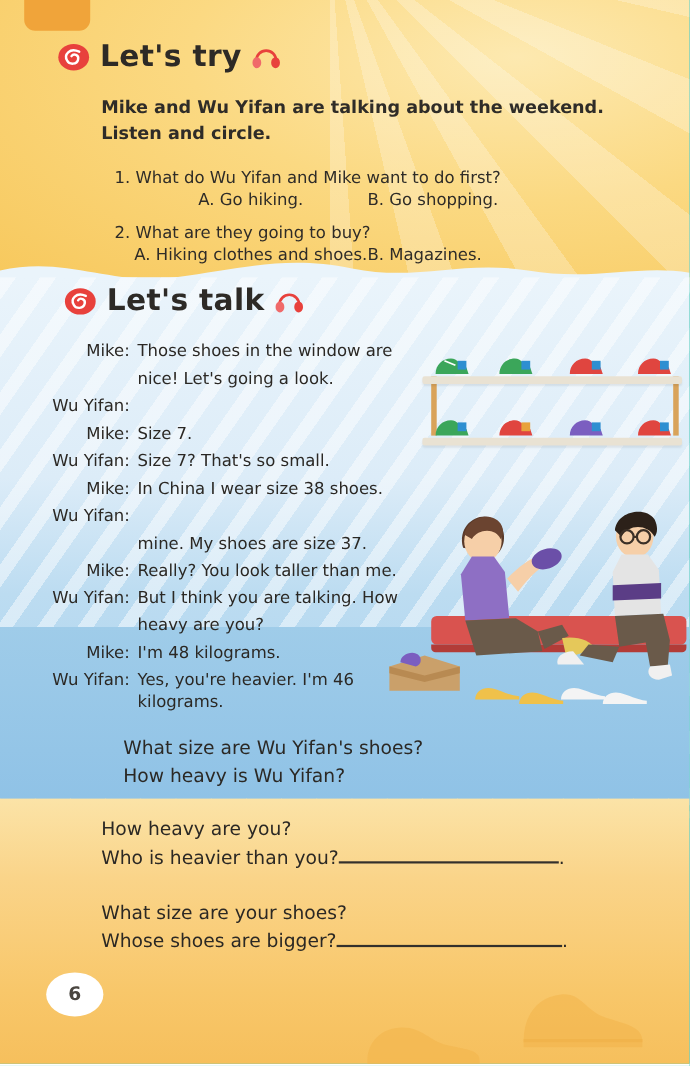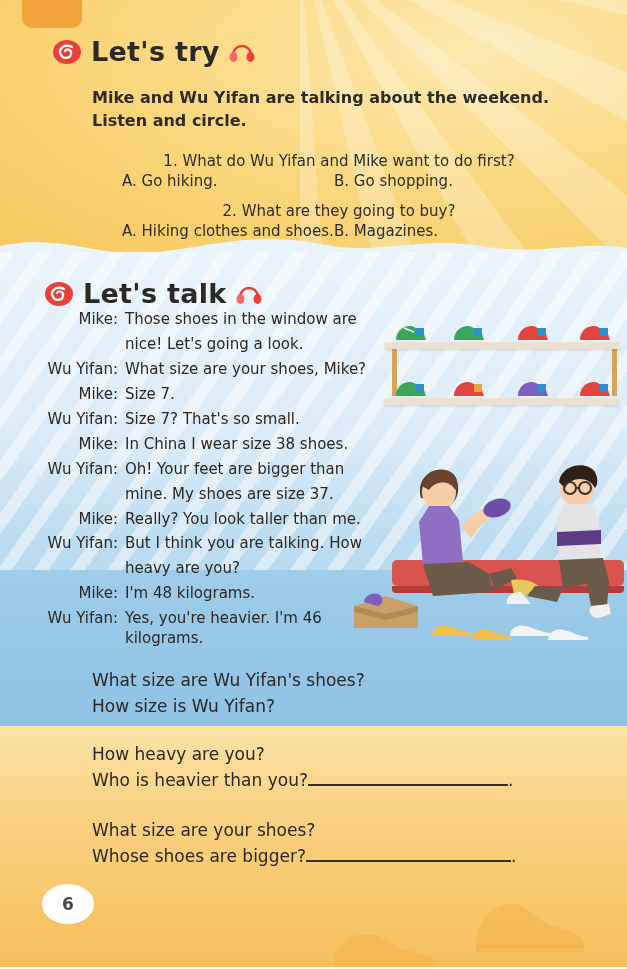--- a/index.html
+++ b/index.html
@@ -127,24 +127,25 @@
     color: #2f2c28;
     font-weight: bold;
   }
   .qlist {
     position: absolute;
     left: 104px; top: 152px;
     width: 470px;
     font-size: 15px;
     color: #2f2c28;
   }
-  .q-line { margin-bottom: 2px; text-align: center; }
+  .q-line { margin-bottom: 2px; }
   .q-opts {
     display: flex;
     margin: 0 0 12px 18px;
+    text-align: center;
   }
   .q-opts .opt-a { width: 212px; }
 
   
   .dialogue {
     position: absolute;
     left: 42px; top: 310px;
     width: 350px;
     font-size: 15px;
     color: #2b2824;
@@ -297,21 +298,21 @@
         <span>2.</span>
         <span>What are they going to buy?</span>
       </div>
       <div class="q-opts">
         <span class="opt-a">A. Hiking clothes and shoes.</span>
         <span>B. Magazines.</span>
       </div>
     </div>
   </div>
 
-  <div class="sec-header" style="left:44px; top:258px;margin-top:20px;">
+  <div class="sec-header" style="left:58px; top:258px;">
     <svg class="swirl" viewBox="0 0 30 26">
       <ellipse cx="15" cy="13" rx="14" ry="12" fill="#e8413c"></ellipse>
       <path d="M20,8 C11,4 6,11 9,16 C11,20 18,20 19,15 C20,11 15,9 13,12" stroke="#ffffff" stroke-width="2.2" fill="none" stroke-linecap="round"></path>
     </svg>
     <div class="sec-title">Let's talk</div>
     <svg class="headset" viewBox="0 0 26 24">
       <path d="M4,15 A9,9 0 0 1 22,15" stroke="#e8413c" stroke-width="2.4" fill="none"></path>
       <ellipse cx="4.5" cy="17" rx="4" ry="5" fill="#f06a6a"></ellipse>
       <ellipse cx="21.5" cy="17" rx="4" ry="5" fill="#e8413c"></ellipse>
     </svg>
@@ -412,41 +413,39 @@
 
   <div class="dialogue">
     <div class="d-row">
       <div class="d-spk">Mike:</div>
       <div class="d-txt">Those shoes in the window are</div>
     </div>
     <div class="d-cont">nice! Let's going a look.</div>
 
     <div class="d-row">
       <div class="d-spk">Wu Yifan:</div>
-      <div class="d-txt">What size are your shoes, Mike?</div>
     </div>
 
     <div class="d-row">
       <div class="d-spk">Mike:</div>
       <div class="d-txt">Size 7.</div>
     </div>
 
     <div class="d-row">
       <div class="d-spk">Wu Yifan:</div>
       <div class="d-txt">Size 7? That's so small.</div>
     </div>
 
     <div class="d-row">
       <div class="d-spk">Mike:</div>
       <div class="d-txt">In China I wear size 38 shoes.</div>
     </div>
 
     <div class="d-row">
       <div class="d-spk">Wu Yifan:</div>
-      <div class="d-txt">Oh! Your feet are bigger than</div>
     </div>
     <div class="d-cont">mine. My shoes are size 37.</div>
 
     <div class="d-row">
       <div class="d-spk">Mike:</div>
       <div class="d-txt">Really? You look taller than me.</div>
     </div>
 
     <div class="d-row">
       <div class="d-spk">Wu Yifan:</div>
@@ -458,23 +457,23 @@
       <div class="d-spk">Mike:</div>
       <div class="d-txt">I'm 48 kilograms.</div>
     </div>
 
     <div class="d-row">
       <div class="d-spk">Wu Yifan:</div>
       <div class="d-txt">Yes, you're heavier. I'm 46 kilograms.</div>
     </div>
   </div>
 
-  <div class="ask-block" style="top:668px;">
+  <div class="ask-block" style="top:668px;margin-left:20px;">
     <div>What size are Wu Yifan's shoes?</div>
-    <div>How size is Wu Yifan?</div>
+    <div>How heavy is Wu Yifan?</div>
   </div>
 
   <div class="ask-block" style="top:742px;">
     <div>How heavy are you?</div>
     <div>
       <span>Who is heavier than you?</span><span class="rule" style="width:200px;"></span><span>.</span>
     </div>
   </div>
 
   <div class="ask-block" style="top:818px;">

